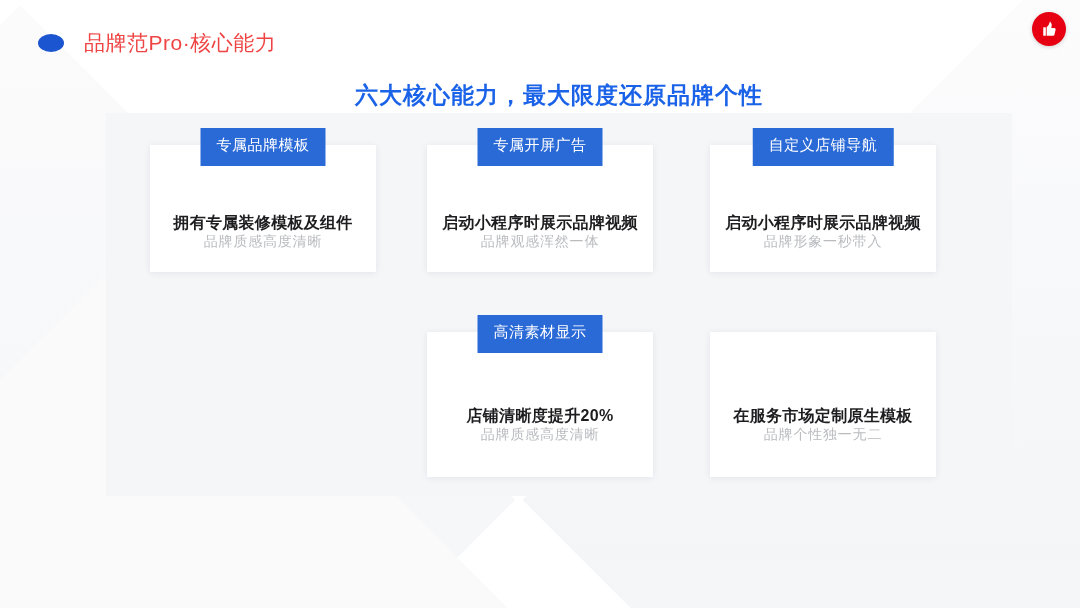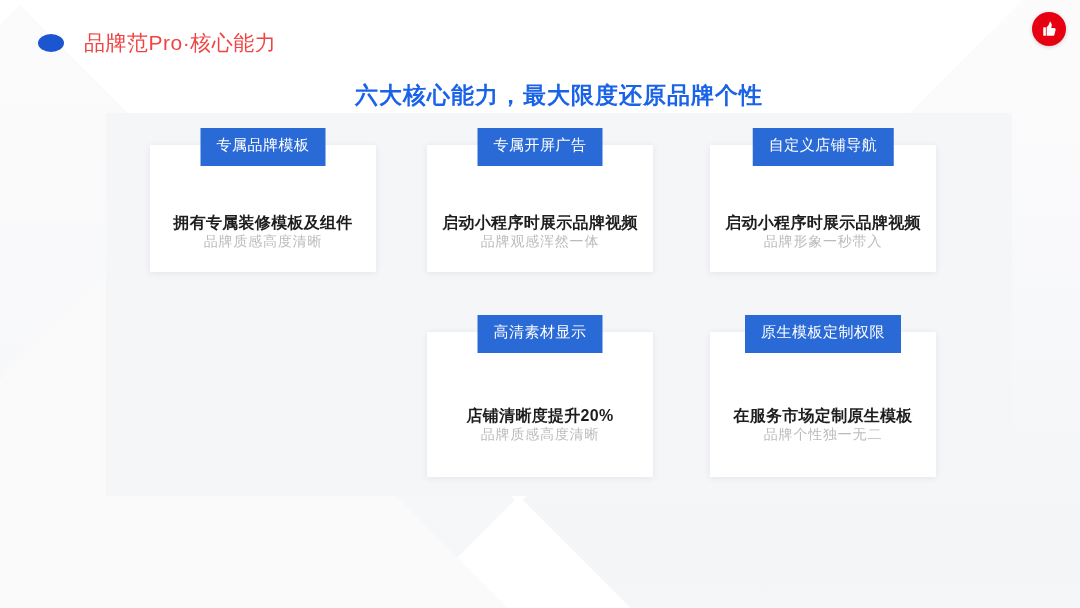--- a/index.html
+++ b/index.html
@@ -229,19 +229,18 @@
     </div>
 
 
     <div class="card r2 col2">
       <div class="badge">高清素材显示</div>
       <div class="headline">店铺清晰度提升20%</div>
       <div class="subline">品牌质感高度清晰</div>
     </div>
 
     <div class="card r2 col3">
-      <div class="badge">原生模板定制权限</div>
       <div class="headline">在服务市场定制原生模板</div>
       <div class="subline">品牌个性独一无二</div>
     </div>
 
   </div>
 </div>
 
 </body></html>

